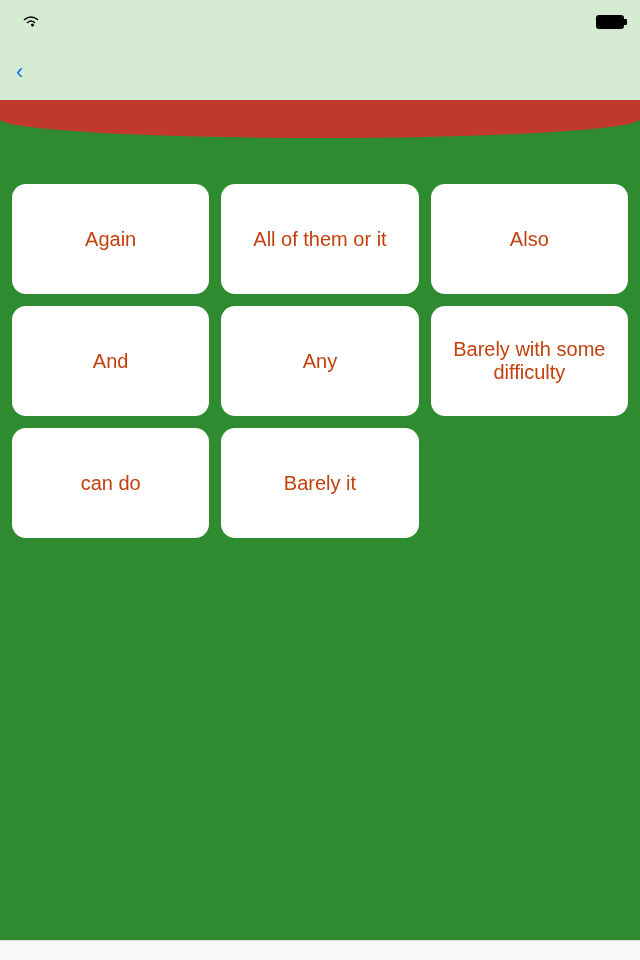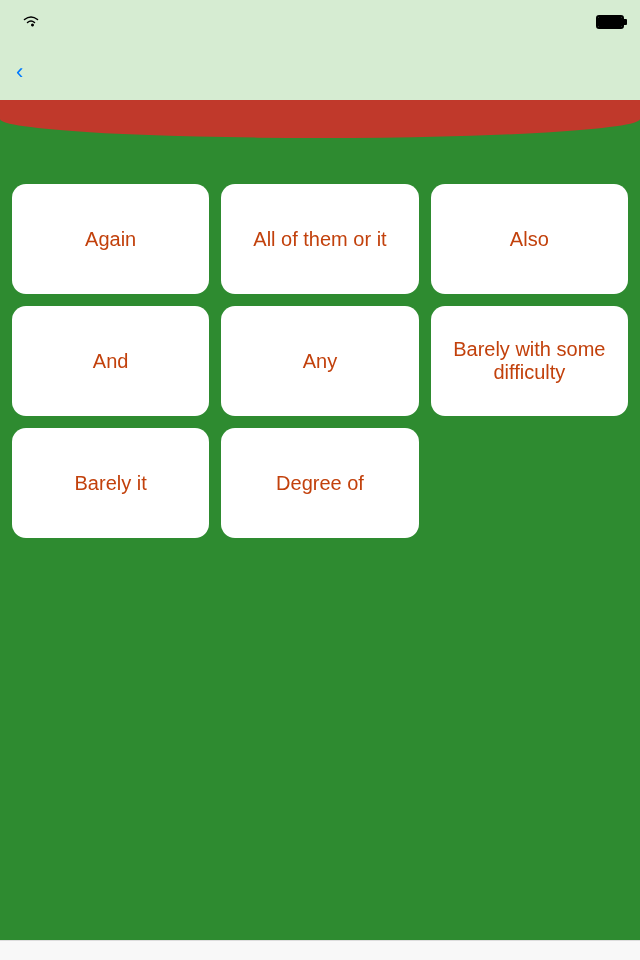--- a/index.html
+++ b/index.html
@@ -180,19 +180,19 @@
 <div class="banner"></div>
 
 <div class="main-content">
   <div class="grid-area" id="grid-container">
   <div class="grid-cell">Again</div>
       <div class="grid-cell">All of them or it</div>
       <div class="grid-cell">Also</div>
       <div class="grid-cell">And</div>
       <div class="grid-cell">Any</div>
       <div class="grid-cell">Barely with some difficulty</div>
+      <div class="grid-cell">can do</div>
       <div class="grid-cell">Barely it</div>
-      <div class="grid-cell">Degree of</div>
     </div>
 </div>
 
 <div class="tab-bar" id="tab-bar-container">
 </div>
 
 </body></html>

